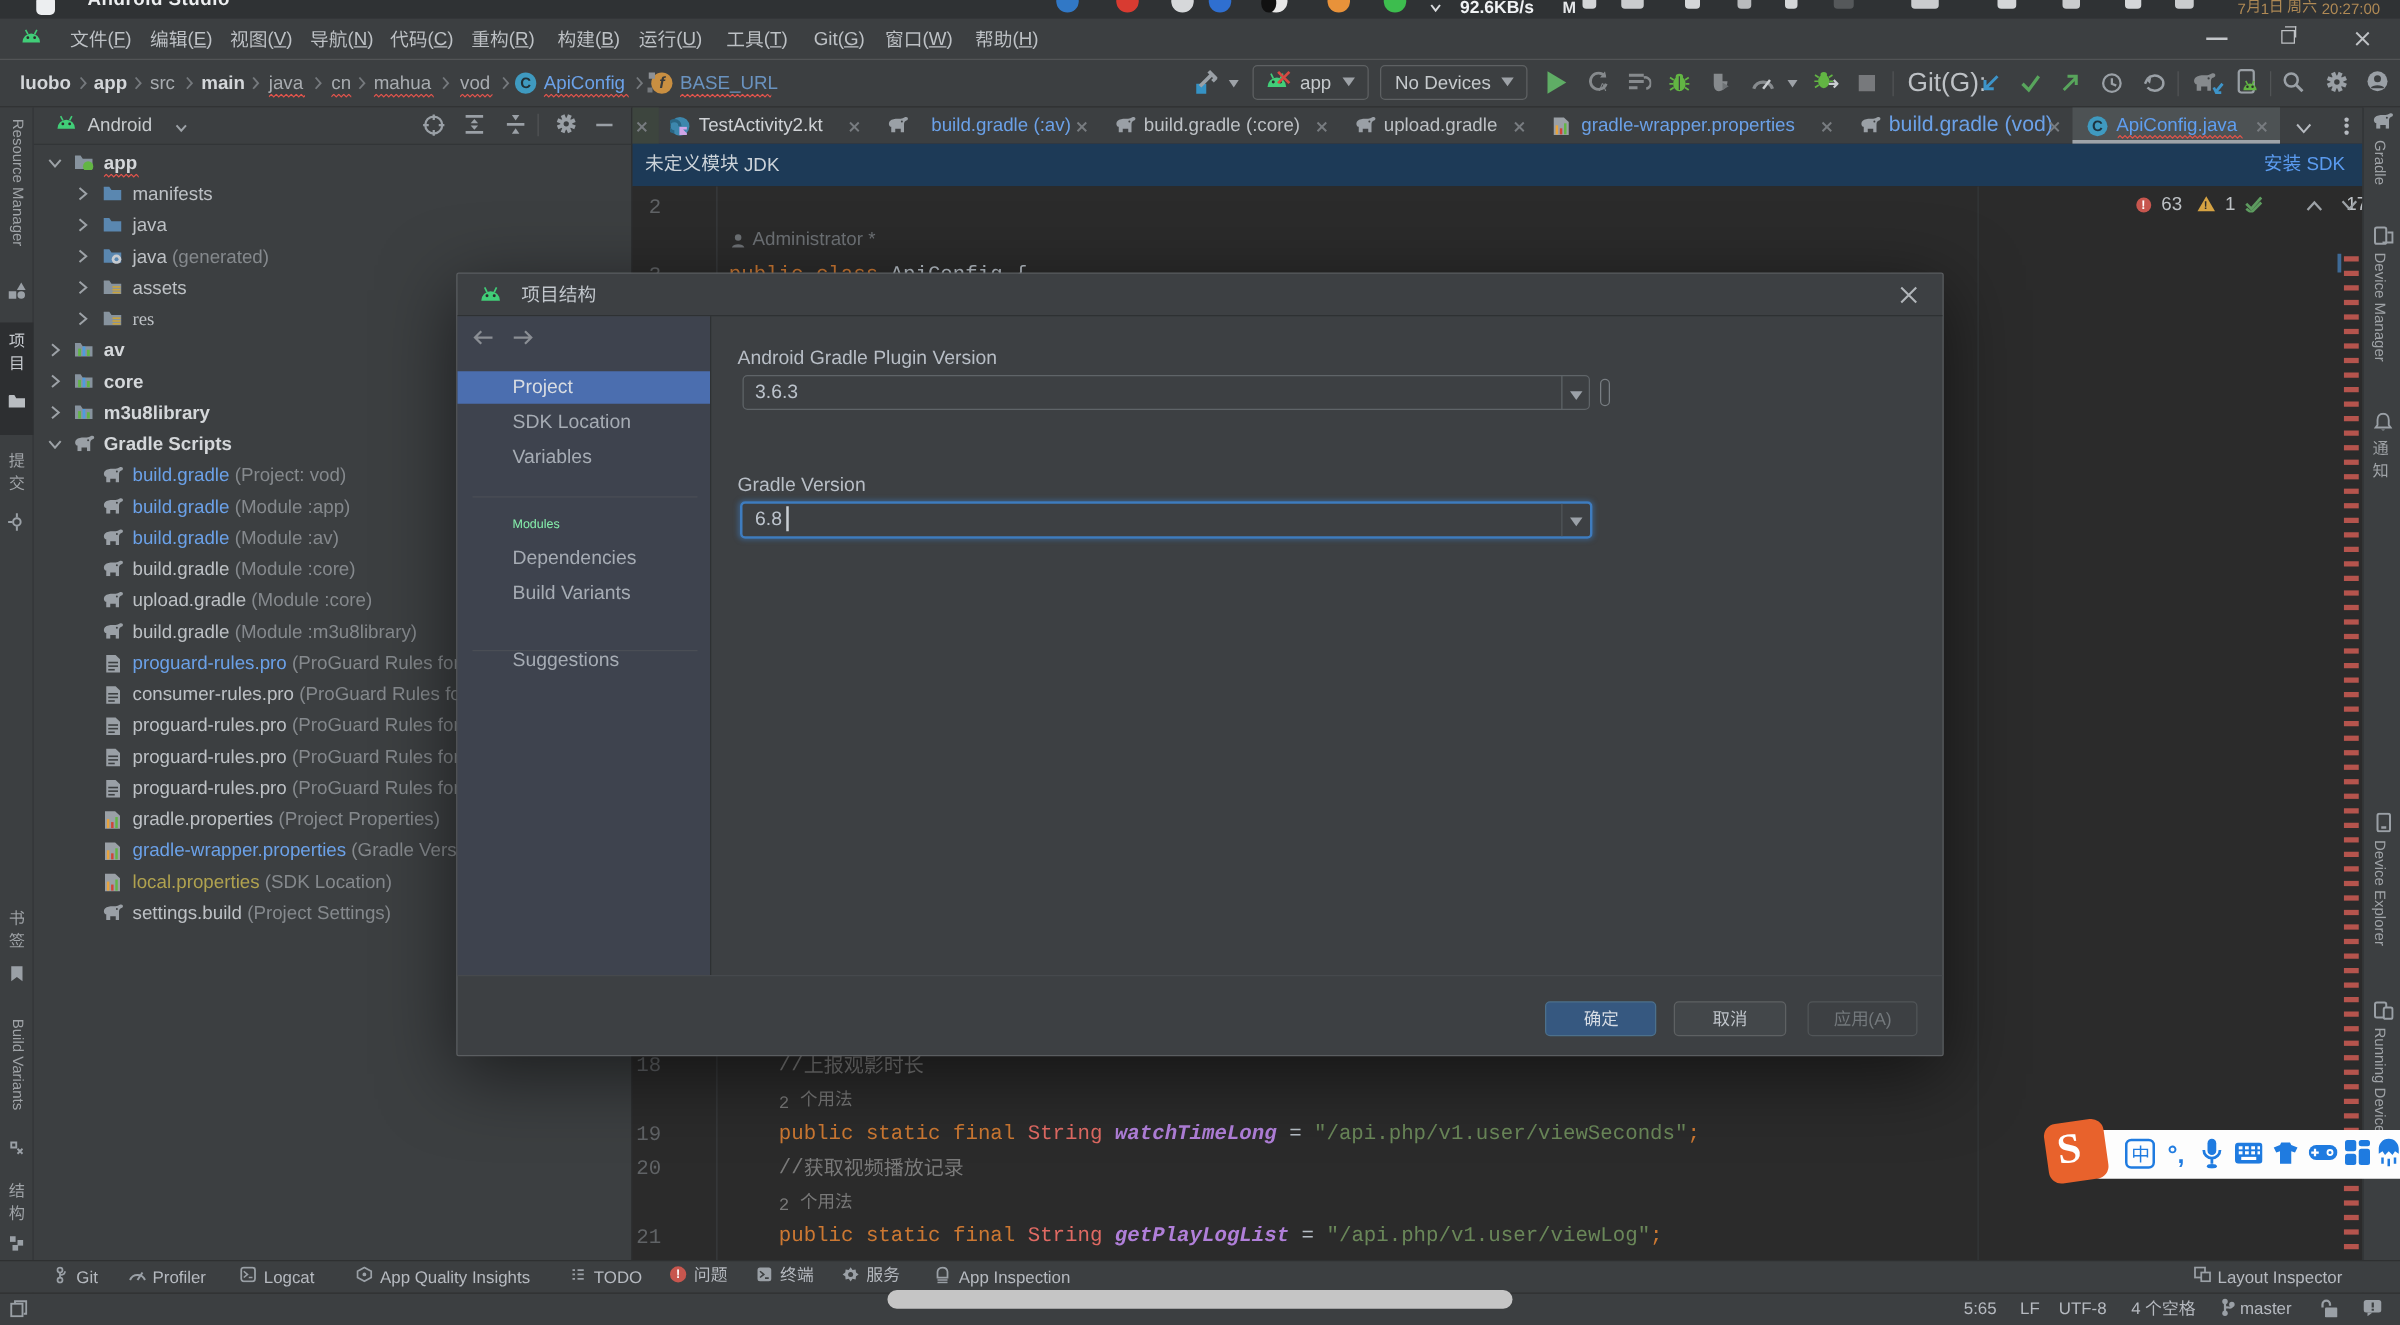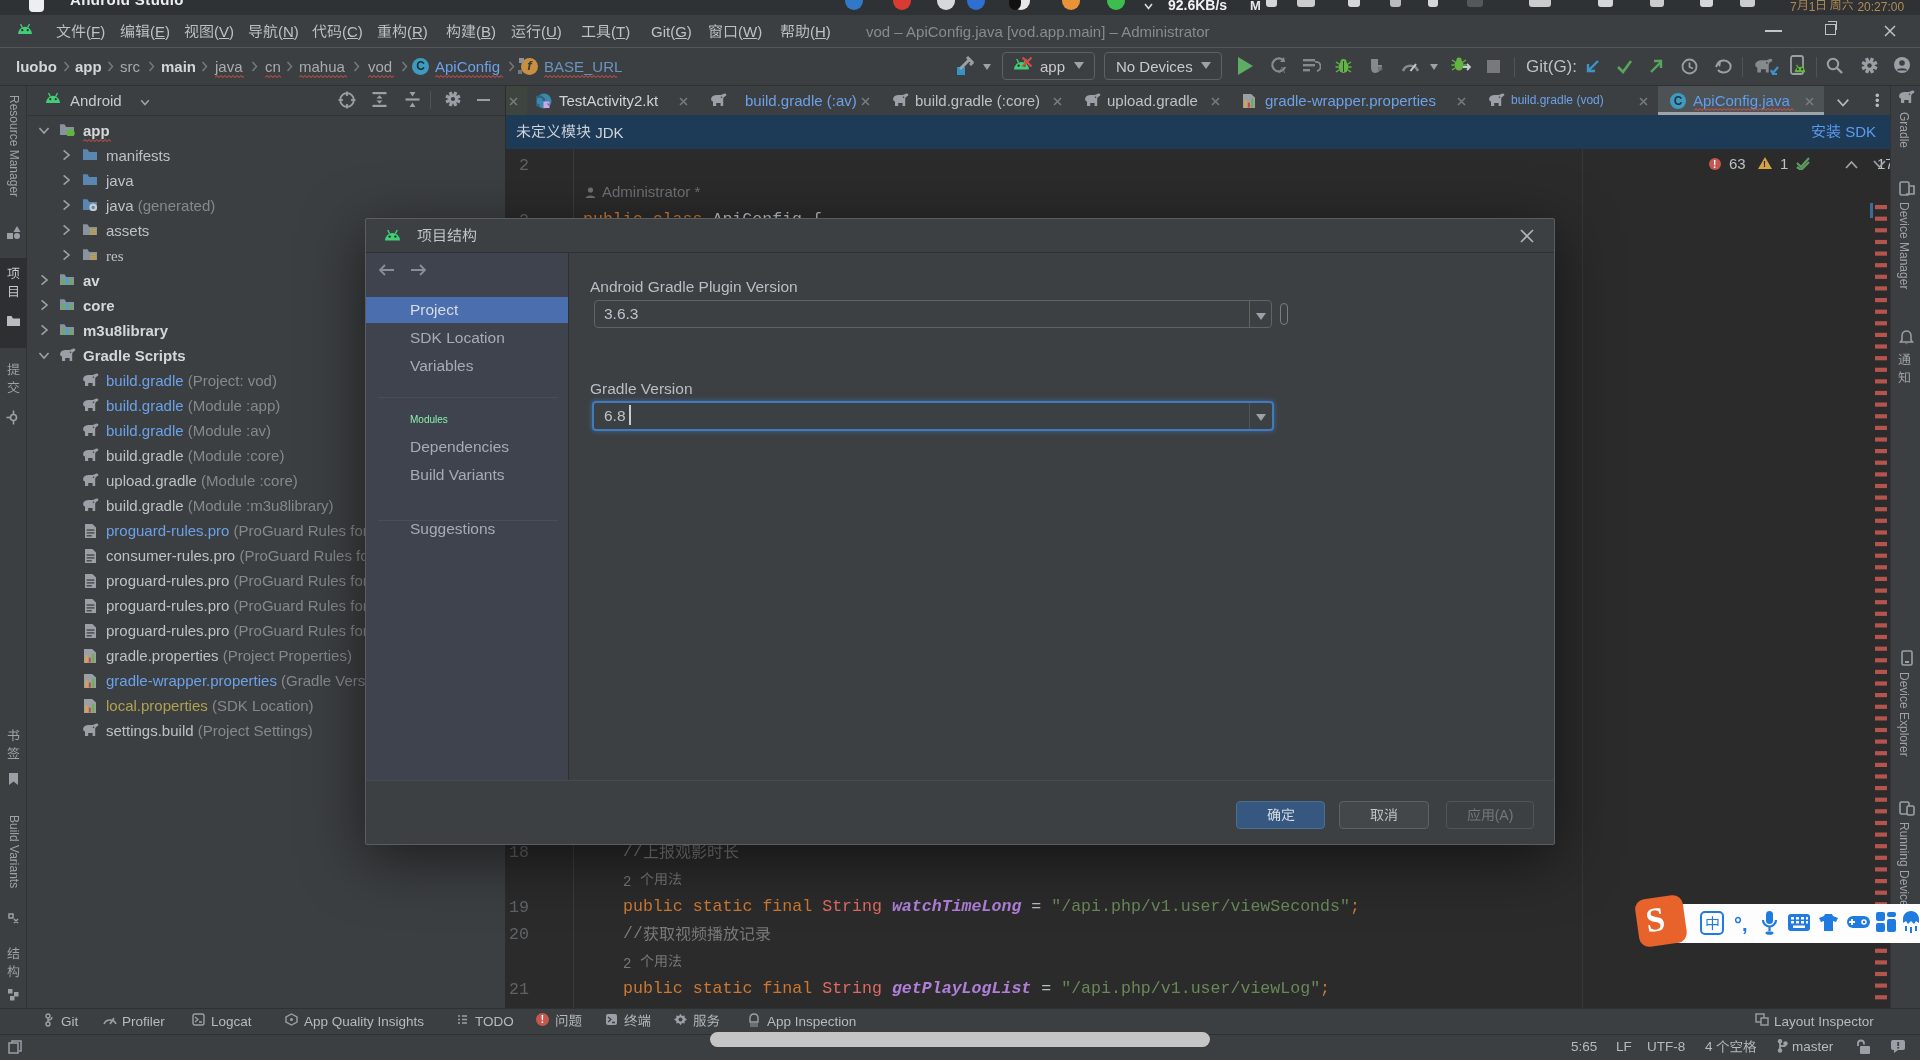--- a/index.html
+++ b/index.html
@@ -128,21 +128,20 @@
         </svg>
         <span>(<span style="text-decoration:underline">W</span>)</span>
       </div>
 <div class="abs ctr" style="left:780px;top:0;height:32px;color:#bdc1c5;font-size:15px">
         <svg style="vertical-align:-2px;" width="30.0" height="15" viewBox="0 0 30.0 15" fill="#bdc1c5">
           <path transform="translate(0,12.9) scale(0.015,-0.015)" d="M274 840V761H66V700H274V627H87V568H274V544C274 528 272 510 266 490H50V429H237C206 384 154 340 69 311C86 297 110 273 122 257C231 300 291 366 322 429H540V490H344C348 510 350 528 350 544V568H513V627H350V700H534V761H350V840ZM584 798V303H656V733H827C800 690 767 640 734 596C822 547 855 502 855 466C855 445 848 431 830 423C818 419 803 416 788 415C759 413 723 414 680 418C692 401 702 374 704 355C743 351 786 352 820 355C840 357 863 363 880 371C913 389 930 417 929 461C929 506 900 554 814 607C856 657 900 718 938 770L886 801L873 798ZM150 262V-26H226V194H458V-78H536V194H789V58C789 45 785 41 768 40C752 40 693 40 629 41C639 23 651 -4 655 -24C739 -24 792 -24 824 -13C856 -2 866 19 866 56V262H536V341H458V262Z"></path>
           <path transform="translate(15.0,12.9) scale(0.015,-0.015)" d="M633 840C633 763 633 686 631 613H466V542H628C614 300 563 93 371 -26C389 -39 414 -64 426 -82C630 52 685 279 700 542H856C847 176 837 42 811 11C802 -1 791 -4 773 -4C752 -4 700 -3 643 1C656 -19 664 -50 666 -71C719 -74 773 -75 804 -72C836 -69 857 -60 876 -33C909 10 919 153 929 576C929 585 929 613 929 613H703C706 687 706 763 706 840ZM34 95 48 18C168 46 336 85 494 122L488 190L433 178V791H106V109ZM174 123V295H362V162ZM174 509H362V362H174ZM174 576V723H362V576Z"></path>
         </svg>
         <span>(<span style="text-decoration:underline">H</span>)</span>
       </div>
-<div class="abs ctr" style="left:866px;top:0;height:32px;color:#878b8e;font-size:15px">vod – ApiConfig.java [vod.app.main] – Administrator</div>
 <div class="abs" style="left:1765px;top:15px;width:17px;height:2px;background:#c3c6c9"></div>
 <div class="abs" style="left:1825px;top:9px;width:11px;height:11px;border:1.5px solid #bfc2c5;background:#3c3f41"></div>
 <div class="abs" style="left:1828px;top:6px;width:9px;height:9px;border-top:1.5px solid #bfc2c5;border-right:1.5px solid #bfc2c5"></div>
 <div class="abs" style="left:1883px;top:9px">
         <svg style="display:block;" width="14" height="14" viewBox="0 0 14 14">
           <path d="M2,2 L12,12 M12,2 L2,12" stroke="#bfc2c5" stroke-width="1.5"></path>
         </svg>
       </div>
 </div>
 <div class="abs" style="left:0;top:48px;width:1920px;height:38px;background:#3c3f41;border-bottom:1px solid #2e3031">
@@ -303,21 +302,21 @@
 <div class="abs" style="left:1451px;top:56px">
       <svg style="display:block;" width="20" height="18" viewBox="0 0 20 18">
         <ellipse cx="8" cy="9" rx="4.5" ry="5.5" fill="#62b543"></ellipse>
         <ellipse cx="8" cy="3.8" rx="2.6" ry="2.2" fill="#62b543"></ellipse>
         <path d="M1,4 L4,6 M15,4 L12,6 M0.5,9 L3.5,9 M15.5,9 L12.5,9 M1,14 L4,12" stroke="#62b543" stroke-width="1.3"></path>
         <path d="M12,11 L19,11 M16,8 L19,11 L16,14" stroke="#c9cdd0" stroke-width="1.8" fill="none"></path>
       </svg>
     </div>
 <div class="abs" style="left:1487px;top:60px;width:13px;height:13px;background:#77797c"></div>
 <div class="abs" style="left:1514px;top:57px;width:1px;height:20px;background:#515456"></div>
-<div class="abs ctr" style="left:1526px;top:48px;height:37px;color:#bdc1c5;font-size:17px">Git(G):</div>
+<div class="abs ctr" style="left:1526px;top:48px;height:37px;color:#bdc1c5;font-size:21px">Git(G):</div>
 <div class="abs" style="left:1584px;top:58px">
       <svg style="display:block;" width="17" height="17" viewBox="0 0 17 17">
         <path d="M14,3 L4,13 M4,6 L4,13 L11,13" stroke="#3d94c9" stroke-width="2.4" fill="none"></path>
       </svg>
     </div>
 <div class="abs" style="left:1616px;top:58px">
       <svg style="display:block;" width="17" height="17" viewBox="0 0 17 17">
         <path d="M2,9 L7,14 L15,3" stroke="#58a55c" stroke-width="2.6" fill="none"></path>
       </svg>
     </div>
@@ -840,21 +839,21 @@
         <svg style="display:block;" width="11" height="11" viewBox="0 0 11 11">
           <path d="M2,2 L9,9 M9,2 L2,9" stroke="#787c80" stroke-width="1.5"></path>
         </svg>
       </div>
 <div class="abs" style="left:982px;top:7px">
         <svg style="display:block;" width="17" height="13.3" viewBox="0 0 17 13.3">
           <path d="M 3.0 13.0 L 3.0 8.5 C 1.2 8.5 0.4 5.5 2.0 3.8 C 3.5 2.2 6.0 2.0 8.0 2.0 L 10.5 2.0 C 11.8 2.0 12.8 1.2 13.8 0.8 C 15.8 0.1 16.8 1.6 16.2 2.6 C 15.7 3.5 14.6 3.4 13.9 4.2 C 13.3 4.9 13.2 5.5 13.2 7.0 L 13.2 13.0 L 10.6 13.0 L 10.6 10.0 L 6.2 10.0 L 6.2 13.0 Z" fill="#9aa0a6"></path>
           <circle cx="11.5" cy="4.3" r="0.8" fill="#3c3f41"></circle>
         </svg>
       </div>
-<div class="abs" style="left:1005px;top:0;height:28px;display:flex;align-items:center;color:#6ba1e8;font-size:12px;white-space:nowrap">build.gradle (vod)</div>
+<div class="abs" style="left:1005px;top:0;height:28px;display:flex;align-items:center;color:#6ba1e8;font-size:17px;white-space:nowrap">build.gradle (vod)</div>
 <div class="abs" style="left:1132px;top:10px">
         <svg style="display:block;" width="11" height="11" viewBox="0 0 11 11">
           <path d="M2,2 L9,9 M9,2 L2,9" stroke="#787c80" stroke-width="1.5"></path>
         </svg>
       </div>
 <div class="abs" style="left:1152px;top:0;width:166px;height:29px;background:#4d5254"></div>
 <div class="abs" style="left:1152px;top:26px;width:166px;height:3px;background:#9fa4a9"></div>
 <div class="abs" style="left:1164px;top:7px">
         <div style="width:16px;height:16px;border-radius:50%;background:#3f9ac0;color:#1d3340;font-size:12px;font-weight:bold;text-align:center;line-height:16px">C</div>
       </div>

